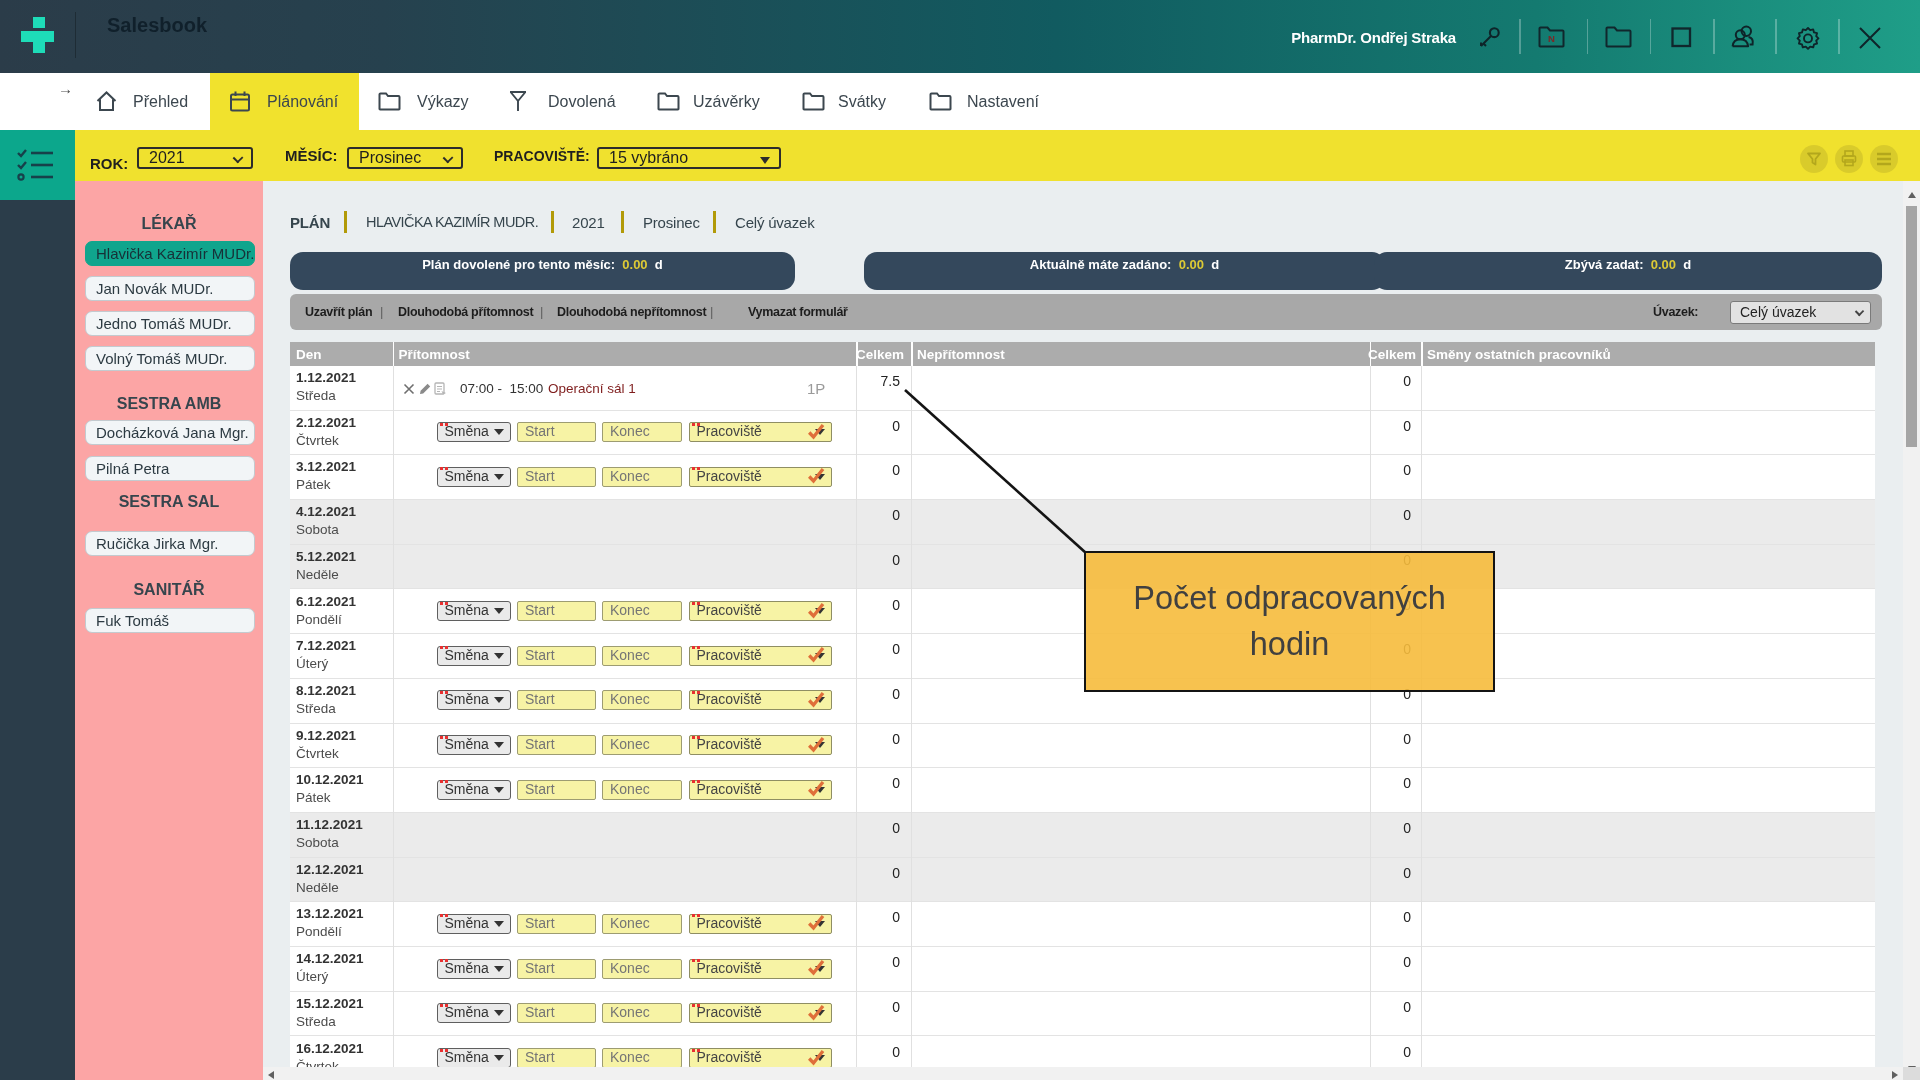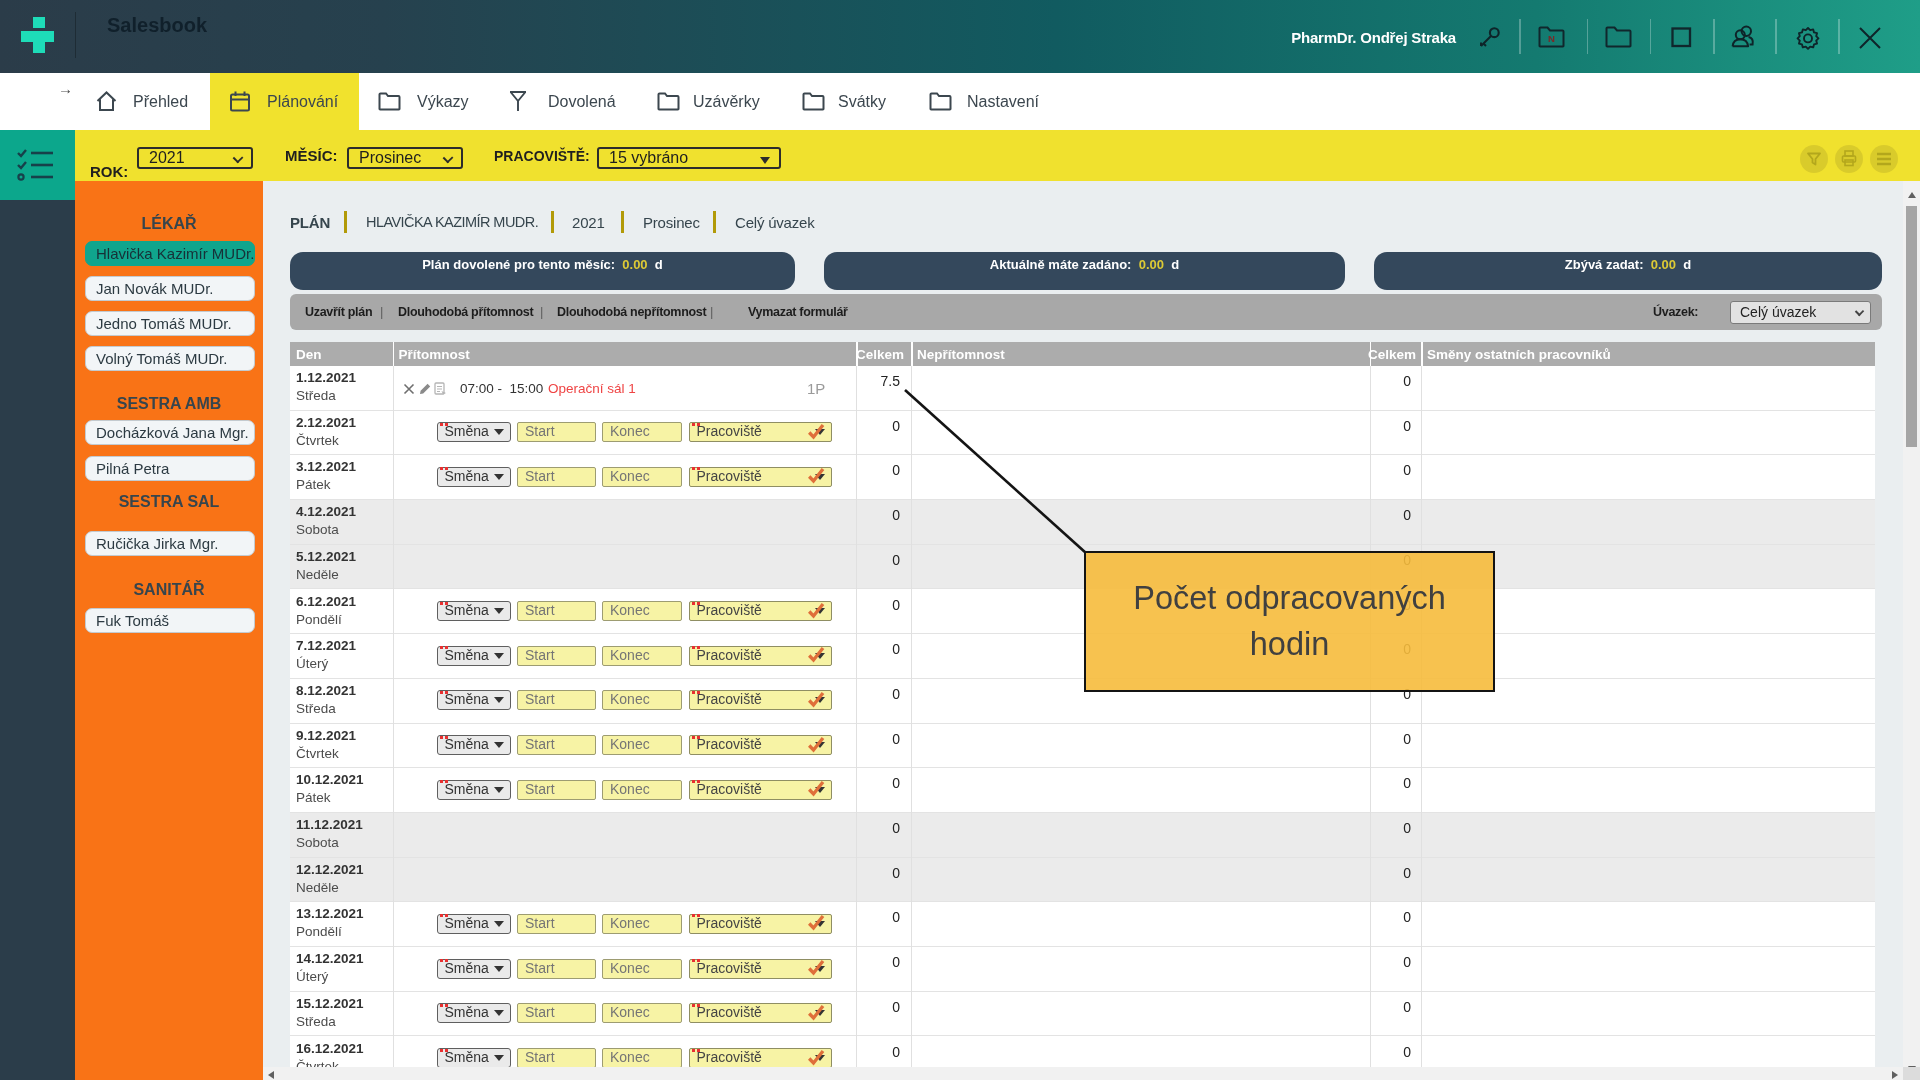--- a/index.html
+++ b/index.html
@@ -29,21 +29,21 @@
 #teal-sq { position:absolute; left:0; top:130px; width:75px; height:70px; background:#0ca78c; }
 #lstrip { position:absolute; left:0; top:200px; width:75px; height:880px; background:#2b3d4a; }
 .flbl { position:absolute; top:16px; font-size:15px; font-weight:bold; color:#1f1f1f; }
 .fsel { position:absolute; top:17px; height:22px; border:2px solid #2c2c2c; border-radius:3px;
   font-size:16px; color:#1f1f1f; padding-left:10px; line-height:18px; }
 .chev { position:absolute; right:9px; top:5px; width:8px; height:8px; border-left:2.2px solid #2c2c2c; border-bottom:2.2px solid #2c2c2c; transform:rotate(-45deg) scale(1,0.9); }
 .ftri { position:absolute; right:9px; top:8px; width:0; height:0; border-left:5.5px solid transparent; border-right:5.5px solid transparent; border-top:7px solid #2c2c2c; }
 .ycirc { position:absolute; top:145px; width:28px; height:28px; border-radius:50%; background:#d9cb2b; }
 
 
-#sbar { position:absolute; left:75px; top:181px; width:188px; height:899px; background:#f97316; }
+#sbar { position:absolute; left:75px; top:181px; width:188px; height:899px; background:#fca5a5; }
 .sbh { position:absolute; left:0; width:188px; text-align:center; font-size:16px; font-weight:bold; color:#36454d; }
 .sbb { position:absolute; left:10px; width:170px; height:25px; background:#f2f5f7; border:1px solid #c3cacf;
   border-radius:7px; font-size:15px; color:#2c3a42; line-height:23px; padding-left:10px;
   white-space:nowrap; overflow:hidden; }
 .sbb.sel { background:#10a58d; border-color:#10a58d; color:#173037; }
 
 
 .bc { position:absolute; top:214px; font-size:15px; letter-spacing:-0.2px; color:#36454d; }
 .bsep { position:absolute; top:211px; width:2.5px; height:22px; background:#b29a08; }
 
@@ -179,21 +179,21 @@
   <svg class="abs" style="left:16px;top:17px" width="40" height="37" viewBox="0 0 40 37">
     <path d="M2 6 L5 9 L10 3" fill="none" stroke="#17404a" stroke-width="2.4"></path>
     <path d="M15 6 H37" stroke="#17404a" stroke-width="2.6"></path>
     <path d="M2 18 L5 21 L10 15" fill="none" stroke="#17404a" stroke-width="2.4"></path>
     <path d="M15 18 H37" stroke="#17404a" stroke-width="2.6"></path>
     <circle cx="5" cy="30" r="2.6" fill="none" stroke="#17404a" stroke-width="2.2"></circle>
     <path d="M15 30 H37" stroke="#17404a" stroke-width="2.6"></path>
   </svg>
 </div>
 <div id="lstrip"></div>
-<div class="flbl" style="left:90px;top:163px;position:absolute;">ROK:</div>
+<div class="flbl" style="left:90px;top:155px;position:absolute;">ROK:</div>
 <div class="fsel" style="left:137px;width:116px;position:absolute;top:147px;">2021<span class="chev"></span></div>
 <div class="flbl" style="left:285px;top:147px;position:absolute;">MĚSÍC:</div>
 <div class="fsel" style="left:347px;width:116px;position:absolute;top:147px;">Prosinec<span class="chev"></span></div>
 <div class="flbl" style="left:494px;top:148px;position:absolute;font-size:14px;">PRACOVIŠTĚ:</div>
 <div class="fsel" style="left:597px;width:184px;position:absolute;top:147px;">15 vybráno<span class="ftri"></span></div>
 <div class="ycirc" style="left:1800px;">
   <svg style="position:absolute;left:6px;top:6px" width="16" height="16" viewBox="0 0 16 16">
       <path d="M2 2.5 H14 L9.5 8 V13.5 L6.5 11.5 V8 Z" fill="none" stroke="#b3a71c" stroke-width="1.8" stroke-linejoin="round"></path>
     </svg>
 </div>
@@ -229,21 +229,21 @@
 <div class="bsep" style="left:344px;"></div>
 <div class="bc" style="left:366px;font-size:14.5px;letter-spacing:-0.55px;">HLAVIČKA KAZIMÍR MUDR.</div>
 <div class="bsep" style="left:551px;"></div>
 <div class="bc" style="left:572px;">2021</div>
 <div class="bsep" style="left:621px;"></div>
 <div class="bc" style="left:643px;">Prosinec</div>
 <div class="bsep" style="left:713px;"></div>
 <div class="bc" style="left:735px;">Celý úvazek</div>
 
 <div class="pill" style="left:290px;width:505px;">Plán dovolené pro tento měsíc:&nbsp; <span class="v">0.00</span>&nbsp; d</div>
-<div class="pill" style="left:824px;width:521px;">Aktuálně máte zadáno:&nbsp; <span class="v">0.00</span>&nbsp; d</div>
+<div class="pill" style="left:864px;width:521px;">Aktuálně máte zadáno:&nbsp; <span class="v">0.00</span>&nbsp; d</div>
 <div class="pill" style="left:1374px;width:508px;">Zbývá zadat:&nbsp; <span class="v">0.00</span>&nbsp; d</div>
 
 <div id="tbar">
   <div class="t" style="left:15px;">Uzavřít plán</div>
   <div class="s" style="left:90px;">|</div>
   <div class="t" style="left:108px;">Dlouhodobá přítomnost</div>
   <div class="s" style="left:250px;">|</div>
   <div class="t" style="left:267px;">Dlouhodobá nepřítomnost</div>
   <div class="s" style="left:420px;">|</div>
   <div class="t" style="left:458px;">Vymazat formulář</div>
@@ -275,21 +275,21 @@
       </svg>
       <svg style="position:absolute;left:129px;top:16px" width="12" height="13" viewBox="0 0 12 13">
         <path d="M1 12 L1.6 8.8 L8.6 1.8 L11.2 4.4 L4.2 11.4 Z" fill="#8a8a8a"></path>
       </svg>
       <svg style="position:absolute;left:144px;top:16px" width="13" height="14" viewBox="0 0 13 14">
         <rect x="1" y="1" width="9" height="11" rx="1" fill="none" stroke="#b5b5b5" stroke-width="1.3"></rect>
         <path d="M3 4.5 H8 M3 7 H8 M3 9.5 H6" stroke="#b5b5b5" stroke-width="1.1"></path>
         <path d="M7.5 9 L12 11 L9 12.5 Z" fill="#b5b5b5"></path>
       </svg>
       <div style="position:absolute;left:170px;top:15px;font-size:13.5px;color:#333;">07:00&nbsp;-&nbsp;&nbsp;15:00</div>
-      <div style="position:absolute;left:258px;top:15px;font-size:13.5px;color:#ef4444;">Operační sál 1</div>
+      <div style="position:absolute;left:258px;top:15px;font-size:13.5px;color:#7f1d1d;">Operační sál 1</div>
       <div style="position:absolute;left:517px;top:14px;font-size:15px;color:#9a9a9a;">1P</div>
       <div class="num n1">7.5</div>
       <div class="num n2">0</div>
     </div>
 <div class="trow" style="top:68.7px;">
       <div class="dcell">
         <div class="dt">2.12.2021</div>
         <div class="dy">Čtvrtek</div>
       </div>
       <div class="sel-g" style="left:110.5px;width:74px;"><span class="rq"></span>Směna<span class="tri"></span></div>

